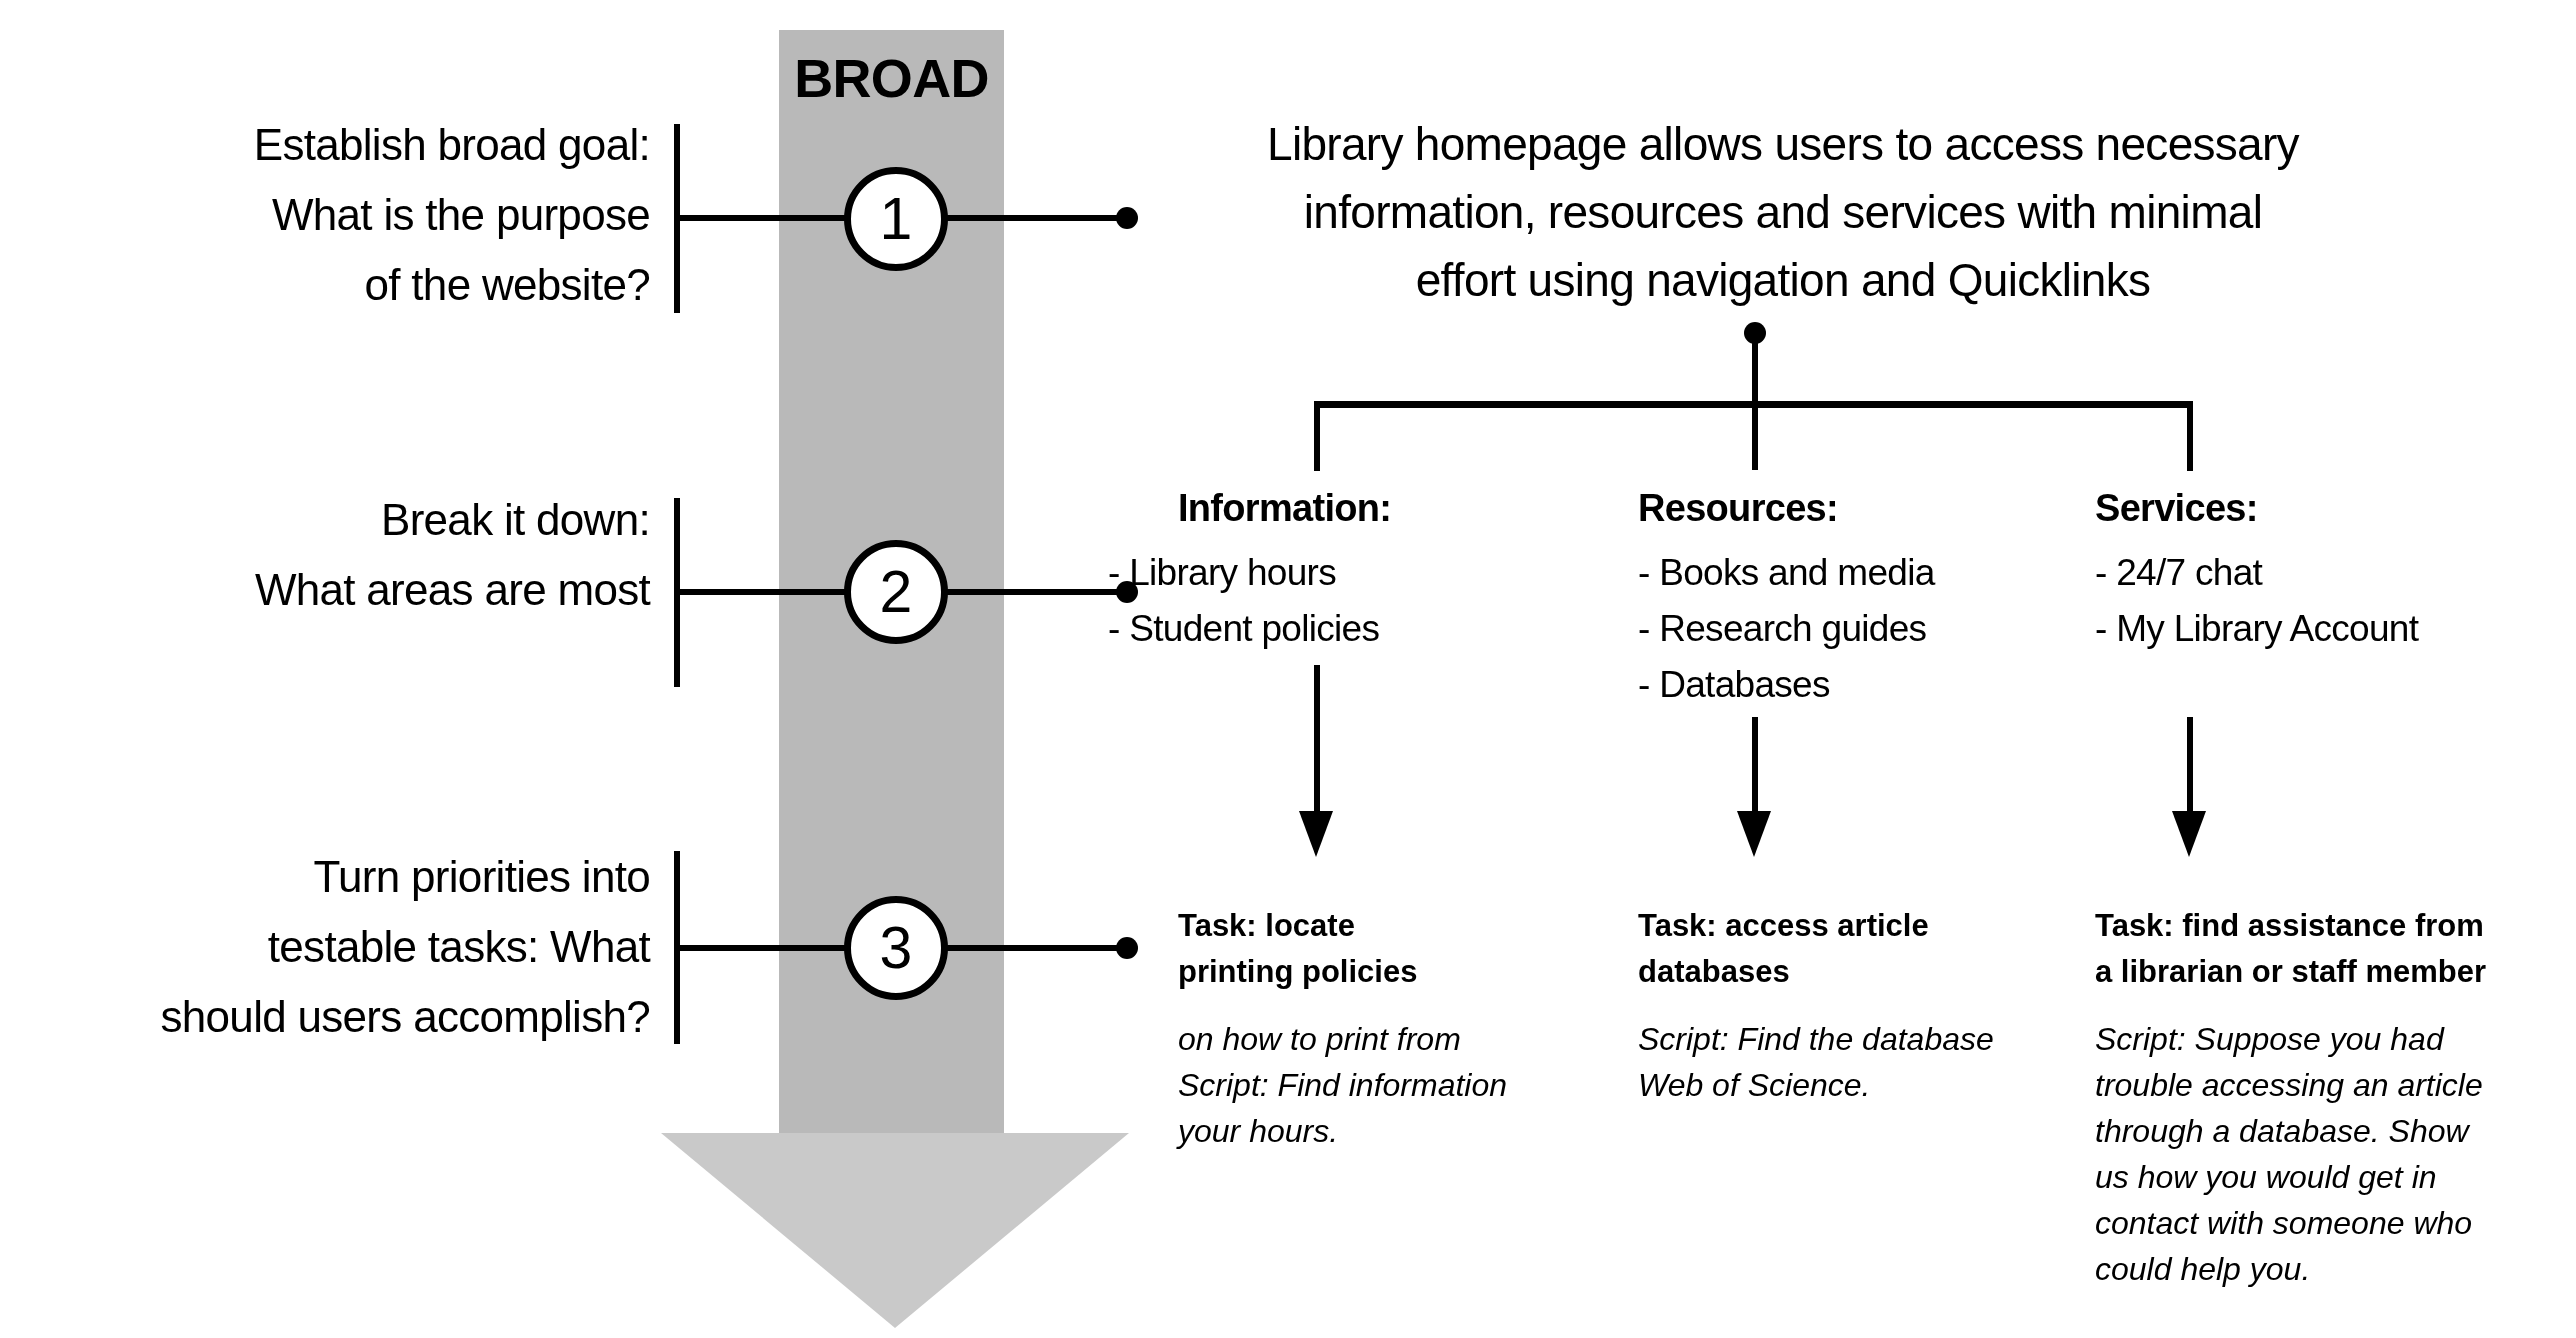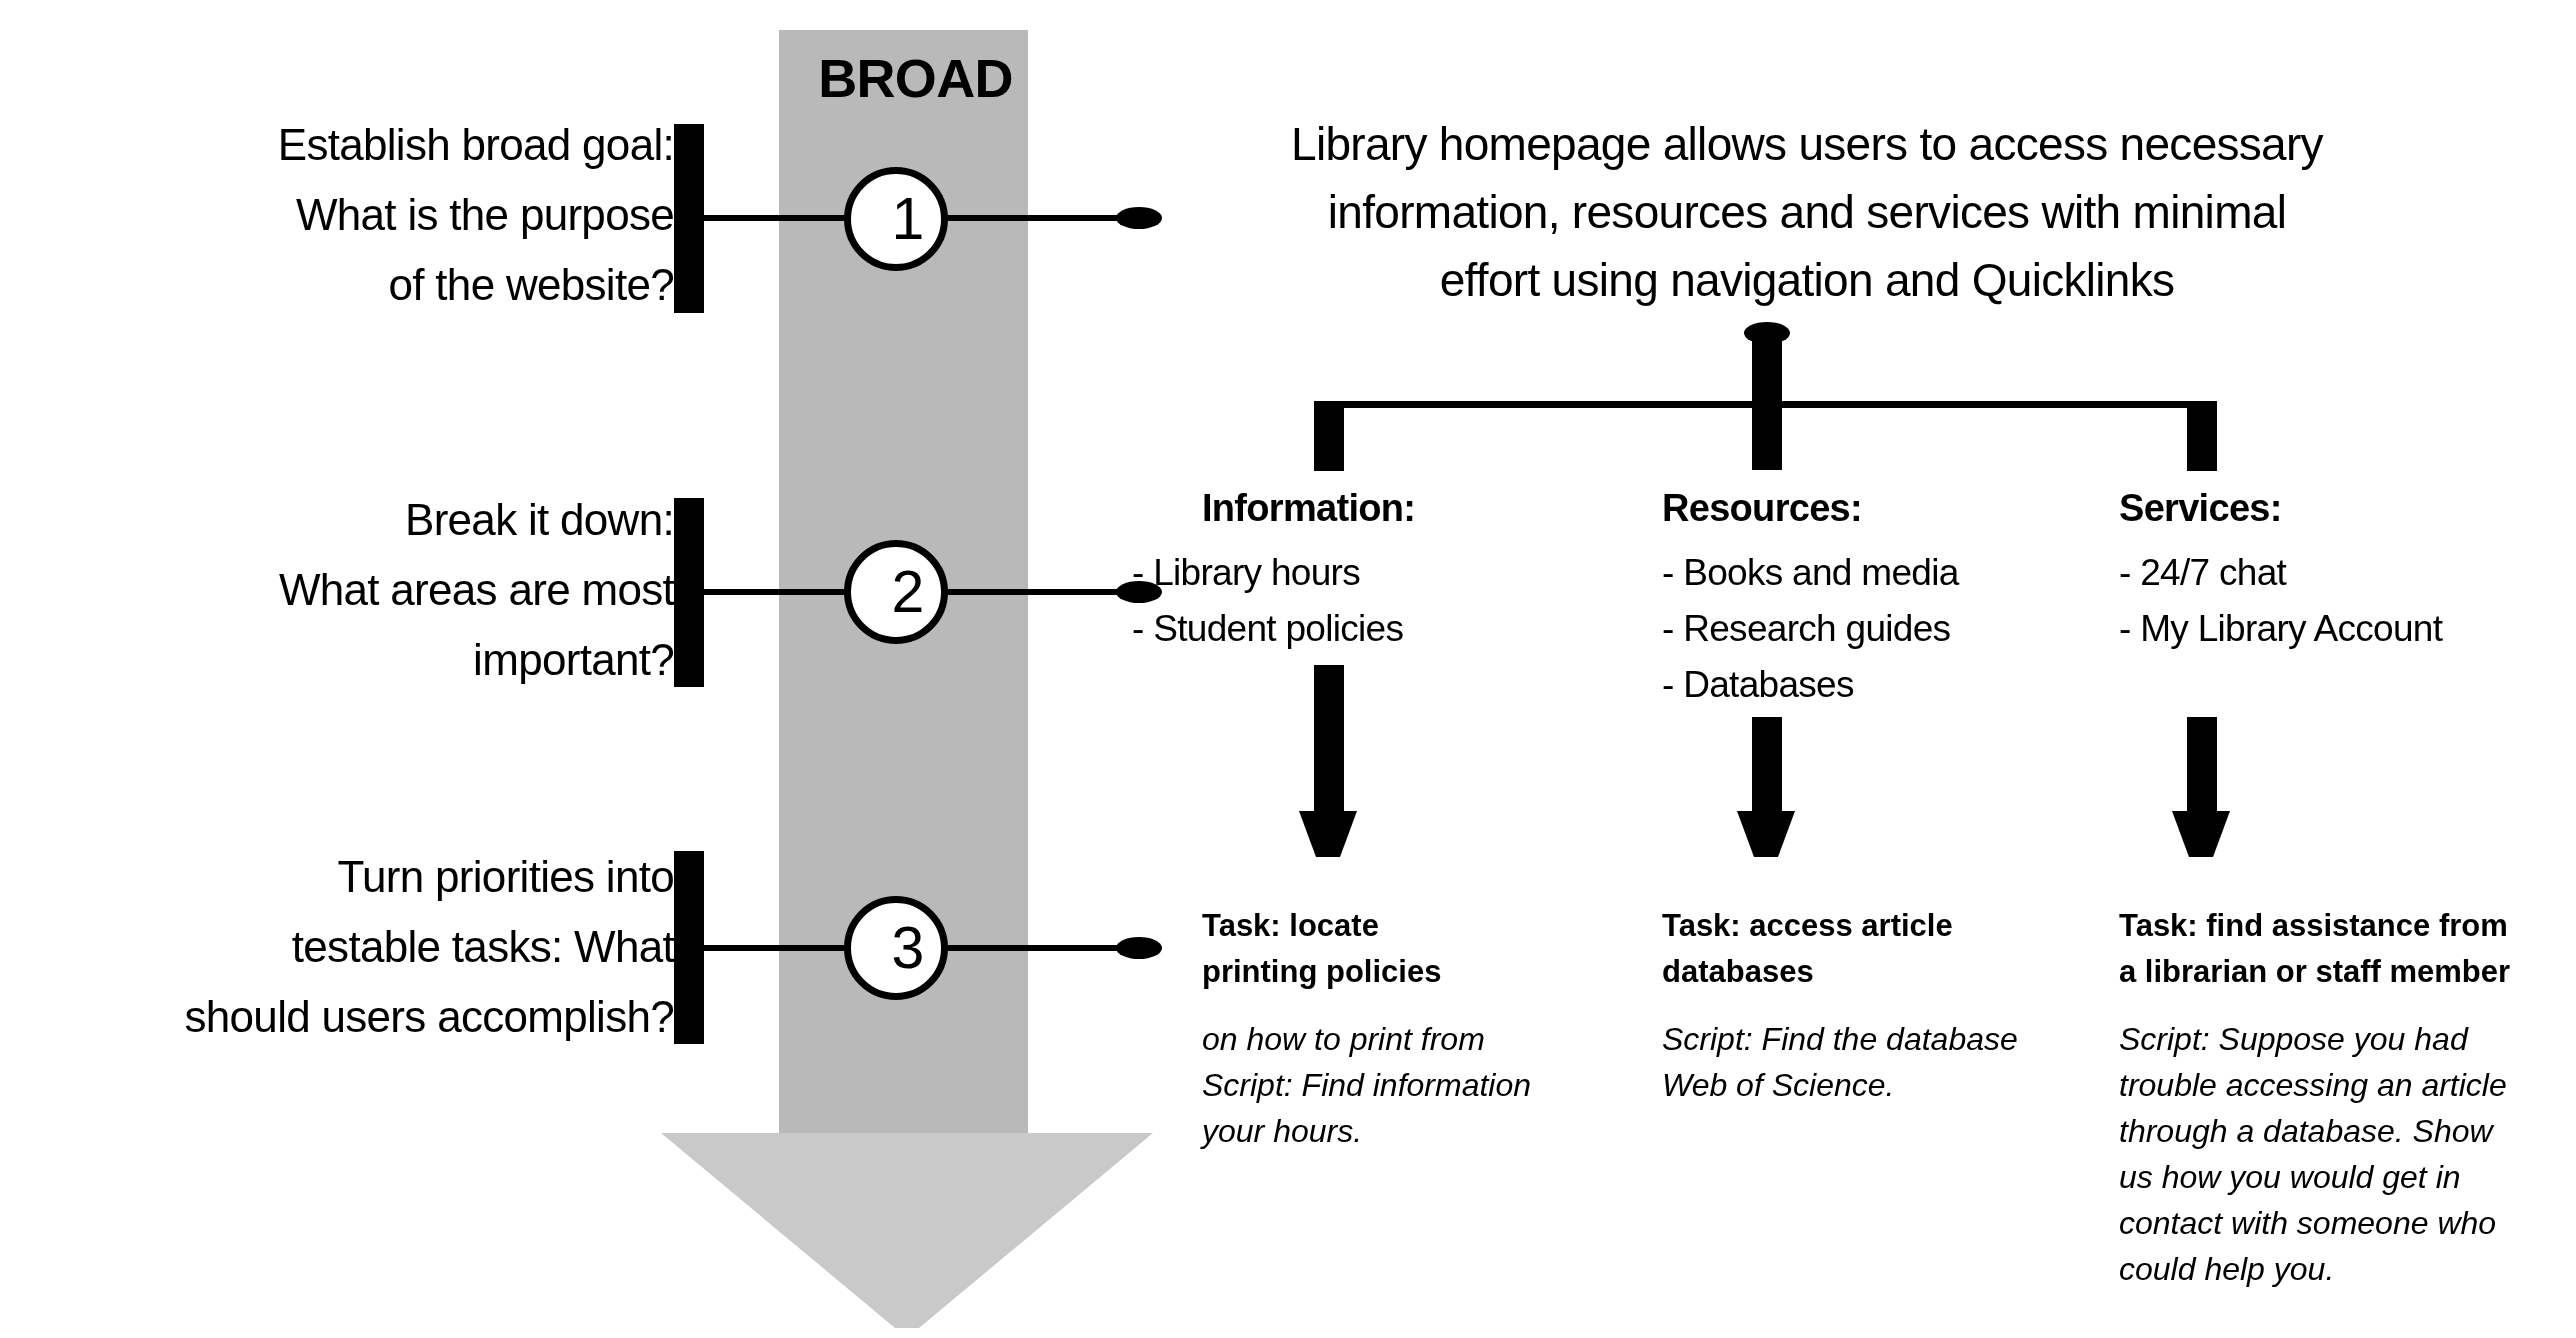--- a/index.html
+++ b/index.html
@@ -4,21 +4,21 @@
 <style>
   html,body{margin:0;padding:0;background:#ffffff;}
   #canvas{
     position:relative;
     width:2576px;height:1339px;
     background:#ffffff;
     font-family:"Liberation Sans", sans-serif;
     color:#000;
     overflow:hidden;
   }
-  .abs{position:absolute;padding-left:24px;}
+  .abs{position:absolute;}
   
   .shaft{left:779px;top:30px;width:225px;height:1106px;background:#b9b9b9;}
   .head{left:661px;top:1133px;width:0;height:0;
         border-left:234px solid transparent;
         border-right:234px solid transparent;
         border-top:195px solid #c9c9c9;}
   .broad{left:779px;top:47px;width:225px;text-align:center;
          font-size:54px;font-weight:bold;letter-spacing:-0.7px;}
   .specific{left:674px;top:1141px;width:441px;text-align:center;
          font-size:44px;font-weight:bold;letter-spacing:-0.7px;}
@@ -71,21 +71,20 @@
 
   <div class="abs hline" style="left:676px;top:589px;width:454px;"></div>
   <div class="abs enddot" style="left:1116px;top:581px;"></div>
   <div class="abs vline" style="left:674px;top:498px;height:189px;"></div>
   <div class="abs stepcircle" style="left:844px;top:540px;">
     <span>2</span>
   </div>
   <div class="abs prompt" style="top:485px;">
     <div>Break it down:</div>
     <div>What areas are most</div>
-    <div>important?</div>
   </div>
 
   <div class="abs hline" style="left:676px;top:945px;width:454px;"></div>
   <div class="abs enddot" style="left:1116px;top:937px;"></div>
   <div class="abs vline" style="left:674px;top:851px;height:193px;"></div>
   <div class="abs stepcircle" style="left:844px;top:896px;">
     <span>3</span>
   </div>
   <div class="abs prompt" style="top:842px;">
     <div>Turn priorities into</div>

